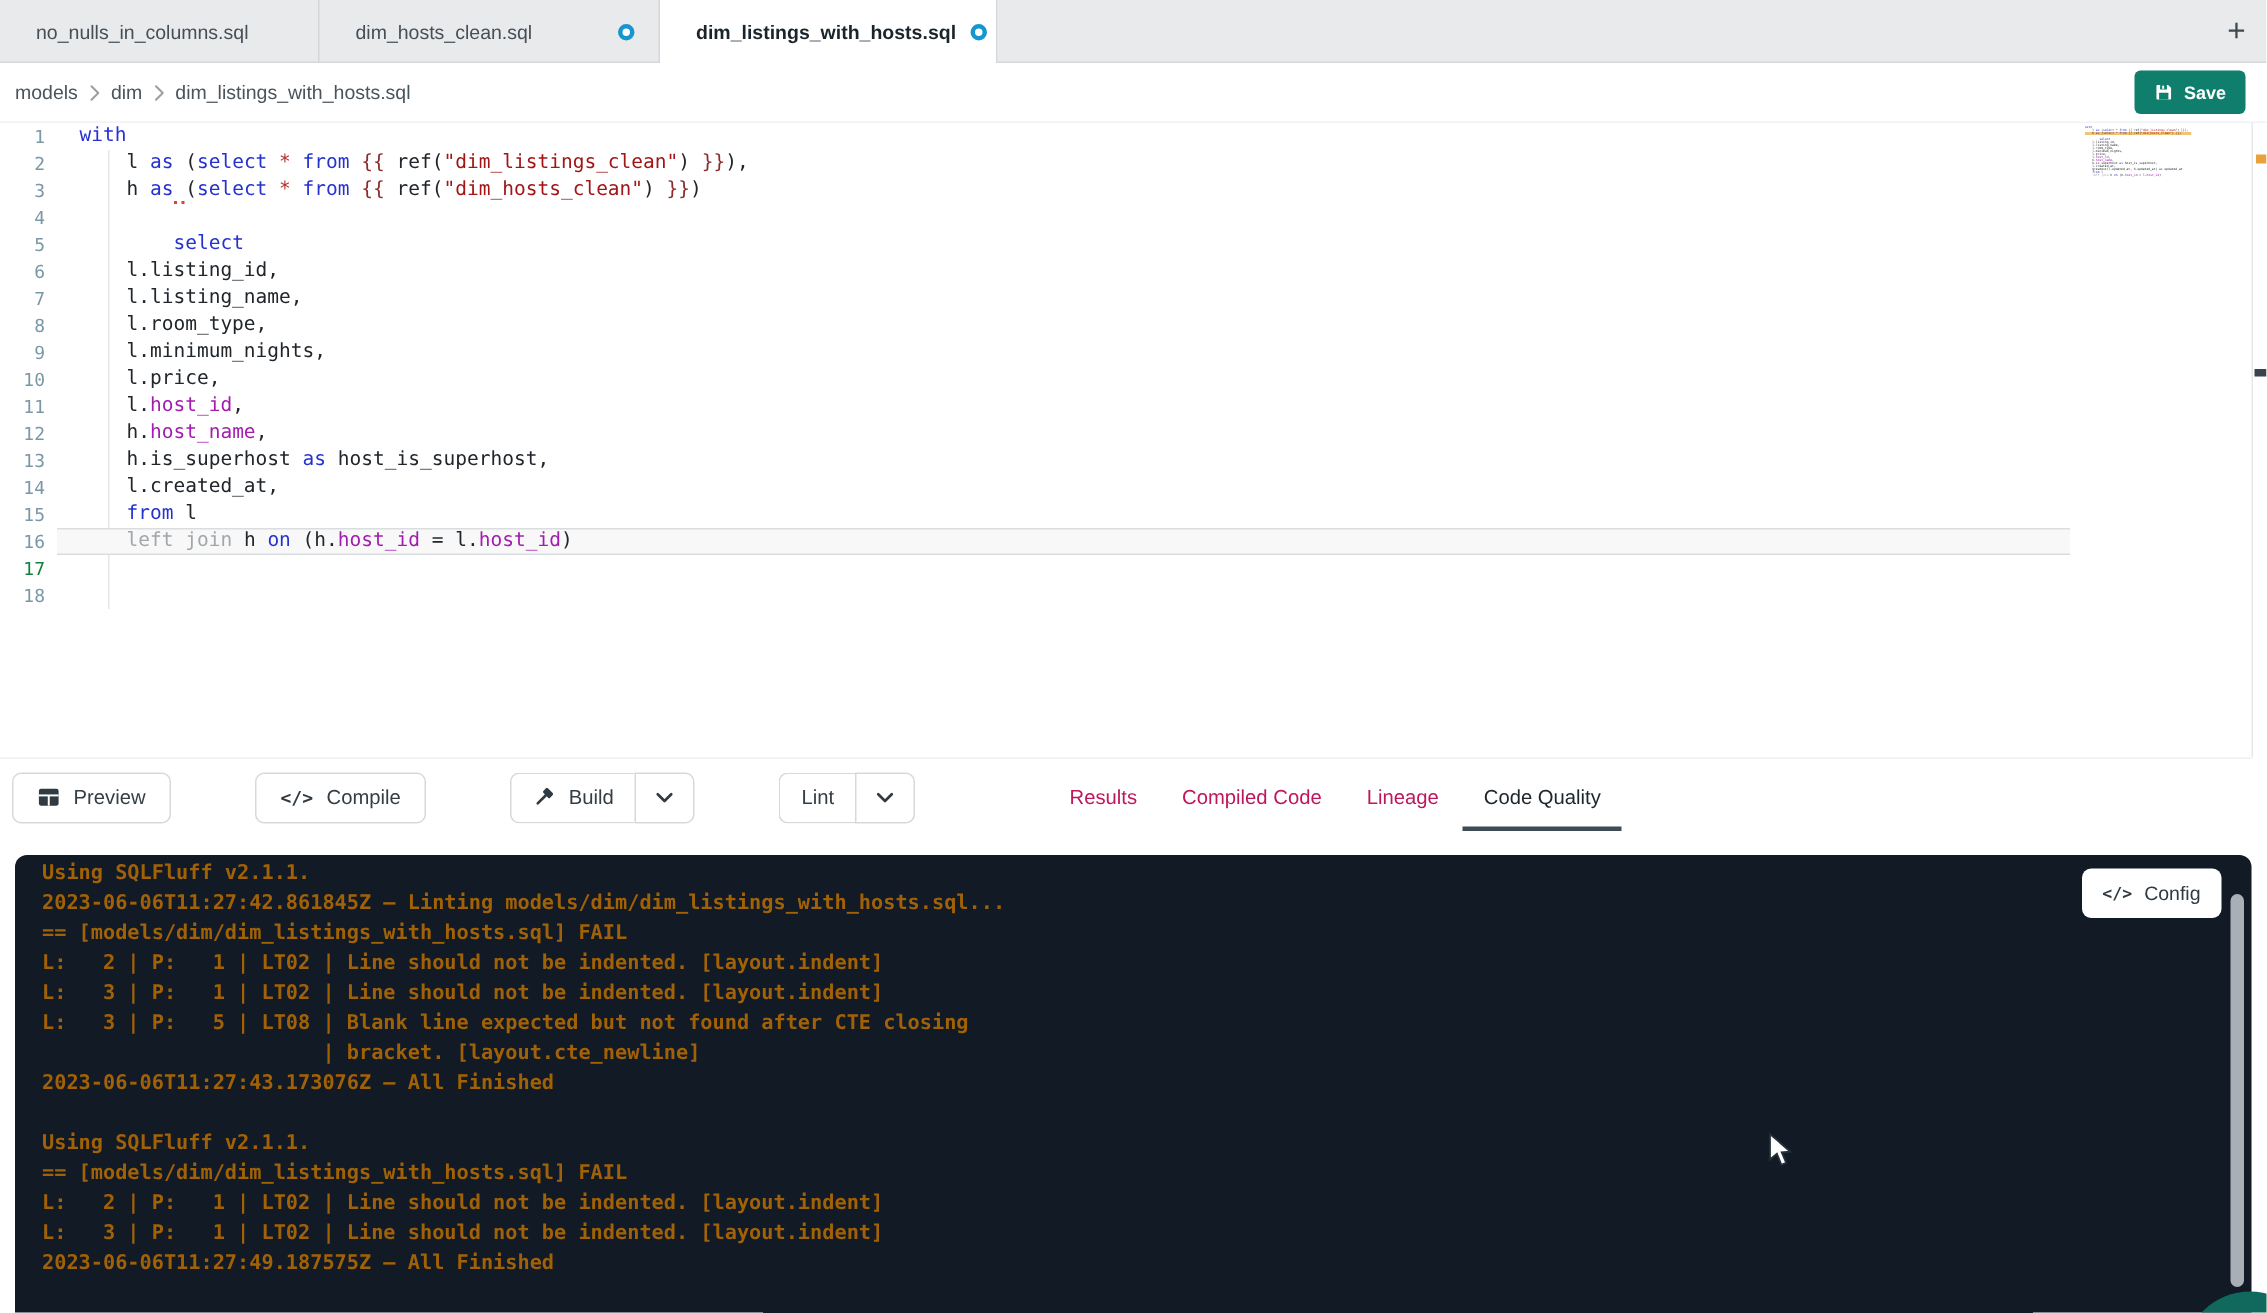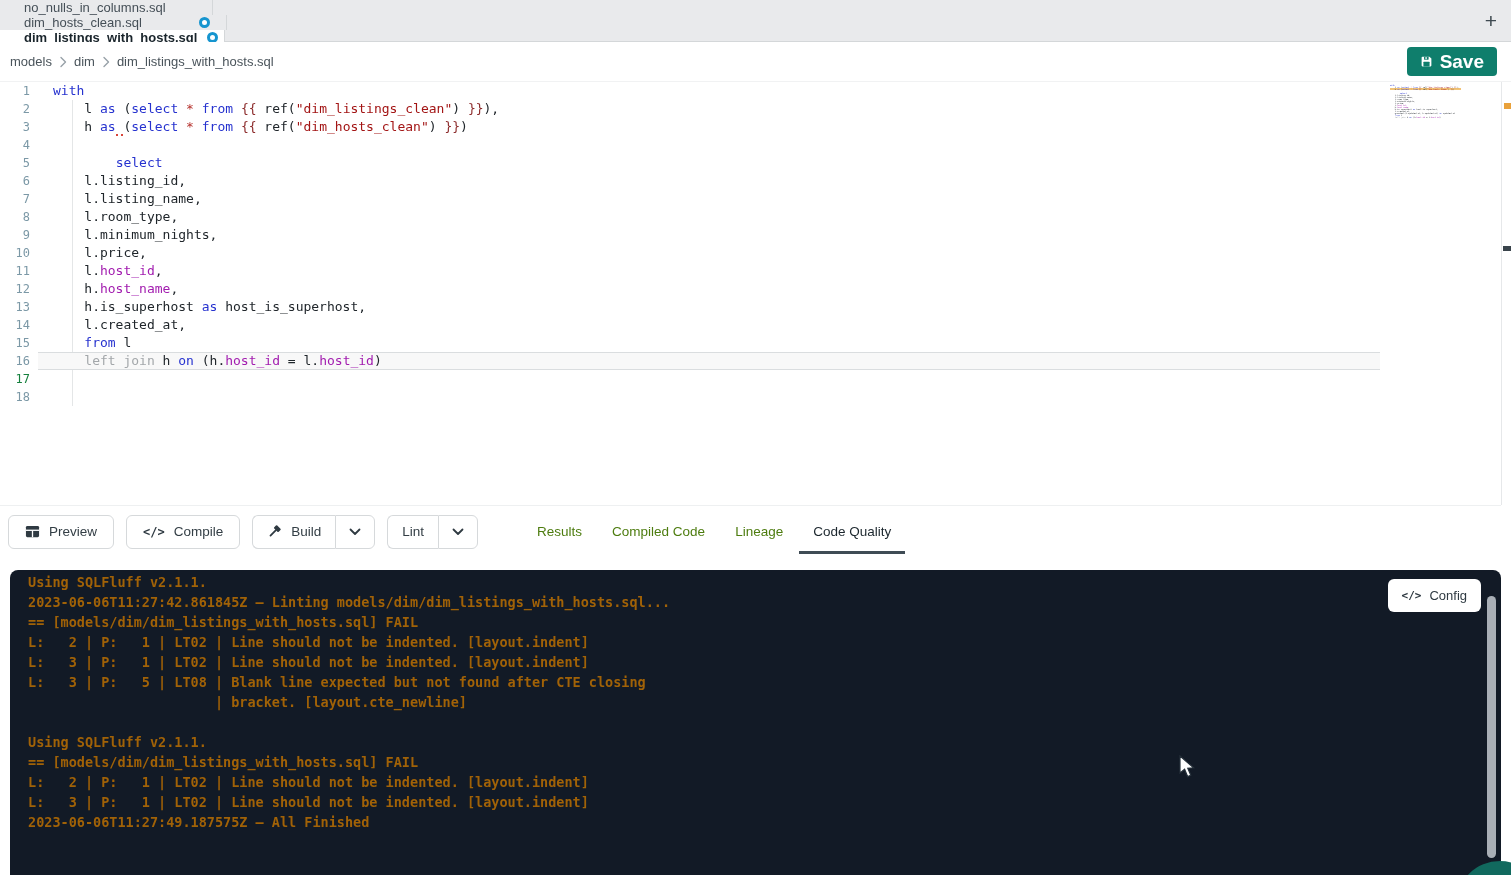--- a/index.html
+++ b/index.html
@@ -1,38 +1,38 @@
 <!DOCTYPE html>
 <html><head>
 <meta charset="utf-8">
 <style>
   html,body{margin:0;padding:0;}
   .screen{position:relative;width:1511px;height:875px;overflow:hidden;background:#fff;
           font-family:"Liberation Sans",sans-serif;-webkit-font-smoothing:antialiased;}
 
   
   .tabbar{position:absolute;top:0;left:0;right:0;height:42px;background:#e9eaec;
-          box-shadow:inset 0 -1px 0 #d4d7d9;display:flex;flex-direction:column;}
+          box-shadow:inset 0 -1px 0 #d4d7d9;display:flex;}
   .tab{height:42px;display:flex;align-items:center;justify-content:space-between;
        padding:0 16px 0 24px;border-right:1px solid #d4d7d9;font-size:13px;color:#454f57;
        background:transparent;box-sizing:border-box;}
   .tab.w1{width:213px}.tab.w2{width:224px}.tab.w3{width:227px}.tab.w4{width:225px}
   .tab.active{background:#fff;color:#19242b;font-weight:700;}
   .dot{width:11px;height:11px;border-radius:50%;border:3px solid #1695cf;background:#fff;
        box-sizing:border-box;flex:none;margin-left:10px;}
   .plus-btn{position:absolute;top:7px;right:6px;width:28px;height:28px;display:flex;
             align-items:center;justify-content:center;font-size:21px;color:#3f4a51;}
 
   
   .pathbar{position:absolute;top:42px;left:0;right:0;height:40px;background:#fff;
            border-bottom:1px solid #f1f2f3;display:flex;align-items:center;padding-left:10px;box-sizing:border-box;}
   .crumb{font-size:13px;color:#4a545b;}
   .crumb-sep{margin:0 7px;display:inline-flex;align-items:center;}
   .save-btn{position:absolute;top:47px;right:14px;height:29px;background:#0f7e6c;border-radius:4px;
-            color:#fff;font-size:19px;font-weight:600;display:flex;align-items:center;gap:7px;
+            color:#fff;font-size:12px;font-weight:600;display:flex;align-items:center;gap:7px;
             padding:0 13px;border:none;}
 
   
   .editor{position:absolute;top:82px;left:0;width:1511px;height:423px;background:#fff;
           font-family:"DejaVu Sans Mono",monospace;font-size:13px;}
   .gutter{position:absolute;top:0;left:0;width:30px;text-align:right;}
   .gut-n{height:18px;line-height:18px;font-size:12px;color:#7b98a6;}
   .gut-n.active{color:#15803d;}
   .codearea{position:absolute;top:0;left:38px;width:1342px;}
   .indent-guide{position:absolute;left:34px;top:18px;width:1px;height:306px;background:#e4e6e7;}
@@ -45,32 +45,32 @@
            font-size:2px;line-height:2px;letter-spacing:0;}
   .mm-line{height:2px;}
   .mm-line.mm-warn{background:#f2c377;}
   .minimap .tk-squig{border:none;}
   .editor-vline{position:absolute;left:1501px;top:0;width:1px;height:423px;background:#e6e8ea;}
   .mark-warn{position:absolute;left:1504px;top:21px;width:7px;height:6px;background:#e9a13b;}
   .mark-dark{position:absolute;left:1503px;top:164px;width:8px;height:5px;background:#39434b;}
 
   
   .toolbar{position:absolute;top:505px;left:0;right:10px;height:52px;background:#fff;
-           border-top:1px solid #eef0f1;display:flex;align-items:center;box-sizing:border-box;}
+           border-top:1px solid #eef0f1;display:flex;align-items:center;box-sizing:border-box;gap:44px;}
   .btn,.btn-seg{height:34px;border:1px solid #d6d9db;background:#fff;display:flex;align-items:center;
        font-size:13.5px;color:#333e45;box-sizing:border-box;}
   .btn{border-radius:6px;gap:9px;padding:0 16px;}
   .btn-group{display:flex;}
   .btn-group .btn-main{border-radius:6px 0 0 6px;gap:9px;padding:0 14px;border-right:none;}
   .btn-seg{width:40px;justify-content:center;border-radius:0 6px 6px 0;border-left:1px solid #d6d9db;}
   .ml8{margin-left:8px}.ml12{margin-left:12px}
   .code-glyph{font-family:"DejaVu Sans Mono",monospace;font-weight:700;font-size:12px;color:#2f3a42;}
   .result-tabs{display:flex;margin-left:44px;height:52px;align-items:center;}
   .rtab{position:relative;height:52px;display:flex;align-items:center;padding:0 15px;
-        font-size:13.5px;color:#4d7c0f;}
+        font-size:13.5px;color:#be185d;}
   .rtab.active{color:#1b262d;}
   .rtab .tab-underline{position:absolute;left:1px;right:1px;bottom:4px;height:3px;background:#3f4c55;}
 
   
   .console{position:absolute;top:570px;left:10px;width:1491px;height:320px;background:#121a26;
            border-radius:8px 8px 0 0;}
   .term-body{padding:2px 0 0 18px;}
   .term-line{height:20px;line-height:20px;white-space:pre;font-family:"DejaVu Sans Mono",monospace;
              font-size:13.5px;font-weight:700;color:#a16207;}
   .config-btn{position:absolute;top:9px;right:20px;height:33px;background:#fff;border:none;border-radius:6px;
@@ -240,20 +240,21 @@
 
   <div class="console">
     <div class="term-body">
         <div class="term-line">Using SQLFluff v2.1.1.</div>
         <div class="term-line">2023-06-06T11:27:42.861845Z — Linting models/dim/dim_listings_with_hosts.sql...</div>
         <div class="term-line">== [models/dim/dim_listings_with_hosts.sql] FAIL</div>
         <div class="term-line">L:   2 | P:   1 | LT02 | Line should not be indented. [layout.indent]</div>
         <div class="term-line">L:   3 | P:   1 | LT02 | Line should not be indented. [layout.indent]</div>
         <div class="term-line">L:   3 | P:   5 | LT08 | Blank line expected but not found after CTE closing</div>
         <div class="term-line">                       | bracket. [layout.cte_newline]</div>
+        <div class="term-line">2023-06-06T11:27:43.173076Z — All Finished</div>
         <div class="term-line"></div>
         <div class="term-line">Using SQLFluff v2.1.1.</div>
         <div class="term-line">== [models/dim/dim_listings_with_hosts.sql] FAIL</div>
         <div class="term-line">L:   2 | P:   1 | LT02 | Line should not be indented. [layout.indent]</div>
         <div class="term-line">L:   3 | P:   1 | LT02 | Line should not be indented. [layout.indent]</div>
         <div class="term-line">2023-06-06T11:27:49.187575Z — All Finished</div>
       </div>
     <button class="config-btn">
       <span class="code-glyph" style="font-size:11px">&lt;/&gt;</span>
       <span>Config</span>

